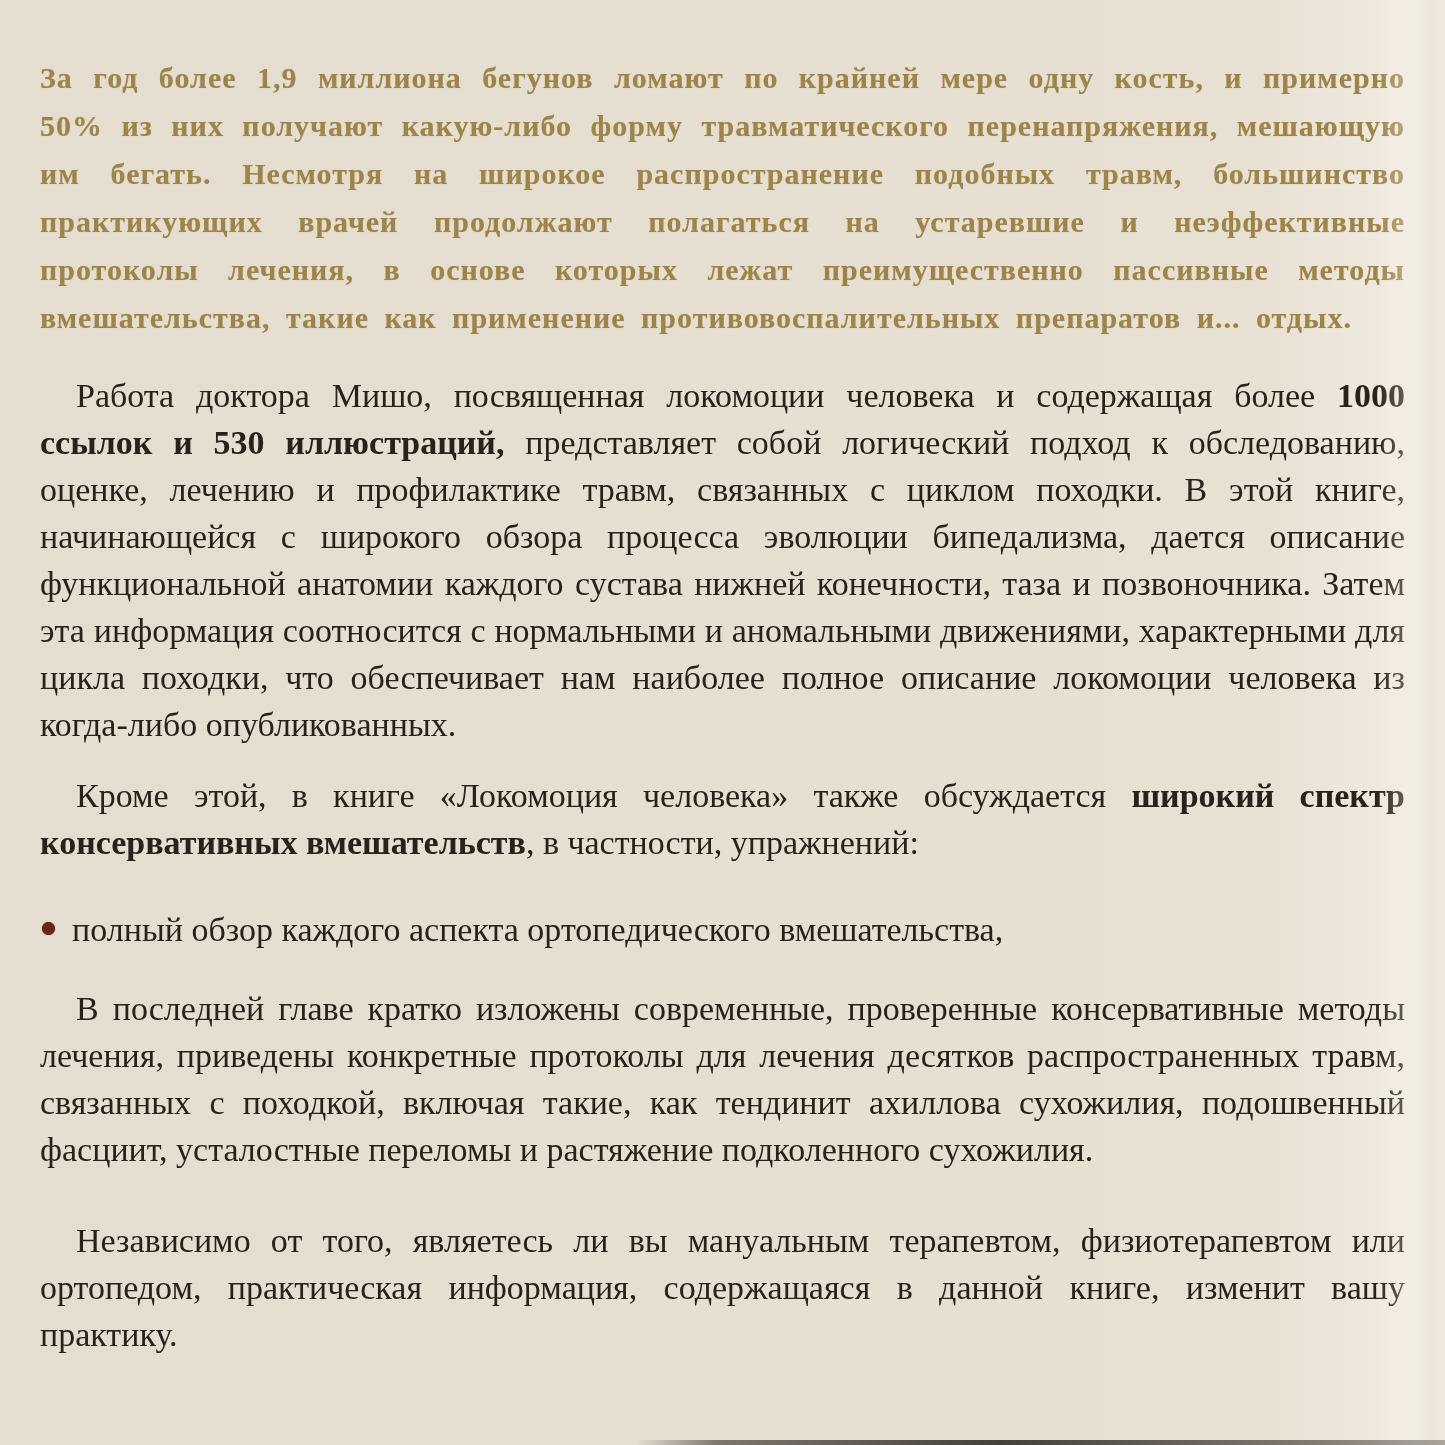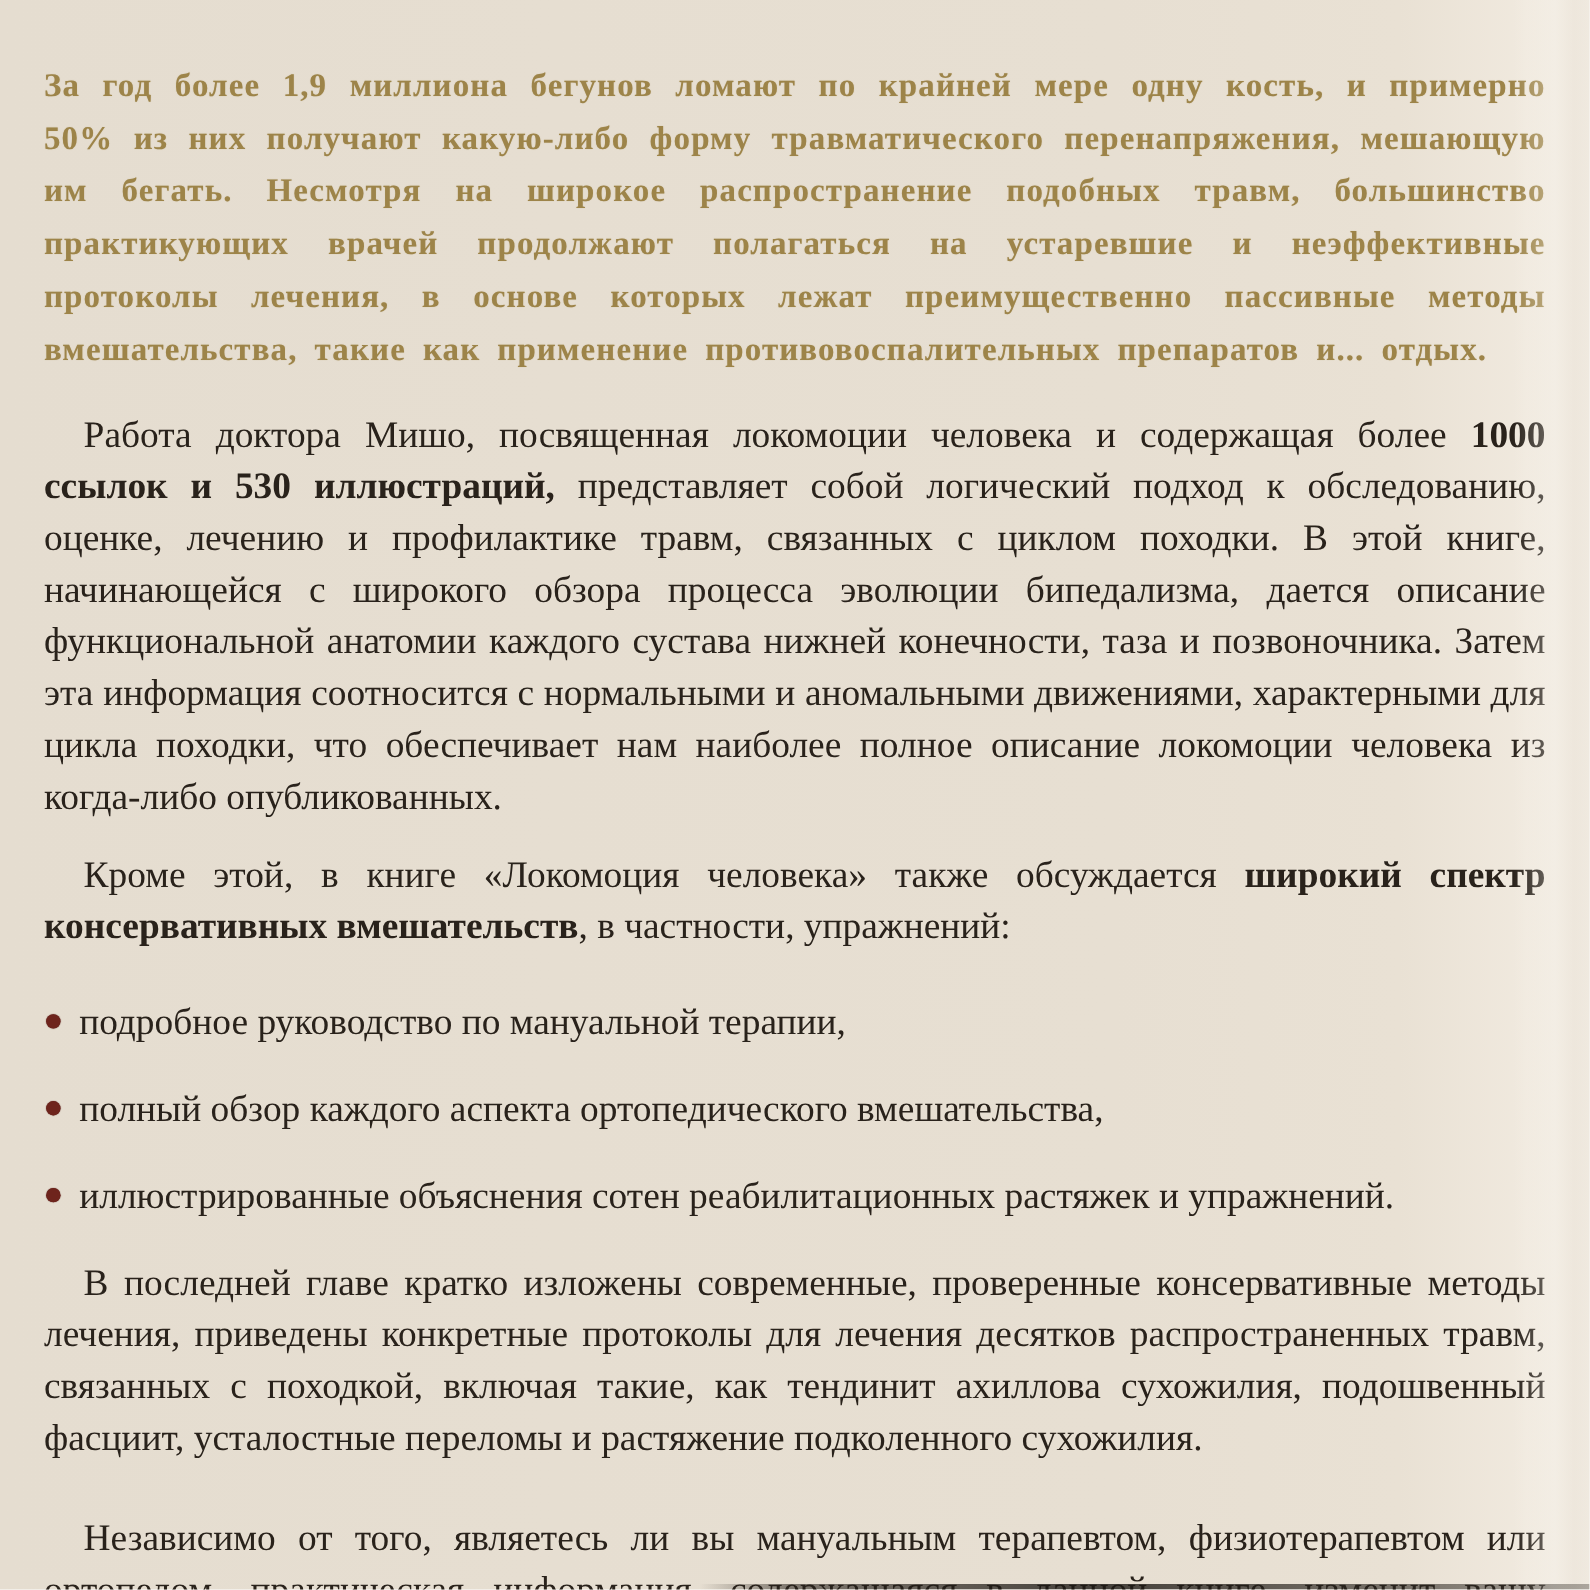--- a/index.html
+++ b/index.html
@@ -99,29 +99,21 @@
 
   <p class="intro">За год более 1,9 миллиона бегунов ломают по крайней мере одну кость, и примерно 50% из них получают какую-либо форму травматического перенапряжения, мешающую им бегать. Несмотря на широкое распространение подобных травм, большинство практикующих врачей продолжают полагаться на устаревшие и неэффективные протоколы лечения, в основе которых лежат преимущественно пассивные методы вмешательства, такие как применение противовоспалительных препаратов и... отдых.</p>
 
   <p class="para para-about"><span>Работа доктора Мишо, посвященная локомоции человека и содержащая более </span><span class="bold">1000 ссылок и 530 иллюстраций,</span><span> представляет собой логический подход к обследованию, оценке, лечению и профилактике травм, связанных с циклом походки. В этой книге, начинающейся с широкого обзора процесса эволюции бипедализма, дается описание функциональной анатомии каждого сустава нижней конечности, таза и позвоночника. Затем эта информация соотносится с нормальными и аномальными движениями, характерными для цикла походки, что обеспечивает нам наиболее полное описание локомоции человека из когда-либо опубликованных.</span></p>
 
   <p class="para para-also"><span>Кроме этой, в книге «Локомоция человека» также обсуждается </span><span class="bold">широкий спектр консервативных вмешательств</span><span>, в частности, упражнений:</span></p>
 
   <ul class="bullets">
     <li>
       <span class="bullet-dot"></span>
-      <span>подробное руководство по мануальной терапии,</span>
-    </li>
-    <li>
-      <span class="bullet-dot"></span>
       <span>полный обзор каждого аспекта ортопедического вмешательства,</span>
-    </li>
-    <li>
-      <span class="bullet-dot"></span>
-      <span>иллюстрированные объяснения сотен реабилитационных растяжек и упражнений.</span>
     </li>
   </ul>
 
   <p class="para para-final">В последней главе кратко изложены современные, проверенные консервативные методы лечения, приведены конкретные протоколы для лечения десятков распространенных травм, связанных с походкой, включая такие, как тендинит ахиллова сухожилия, подошвенный фасциит, усталостные переломы и растяжение подколенного сухожилия.</p>
 
   <p class="para para-closing">Независимо от того, являетесь ли вы мануальным терапевтом, физиотерапевтом или ортопедом, практическая информация, содержащаяся в данной книге, изменит вашу практику.</p>
 
   <div class="right-glare"></div>
   <div class="bottom-edge"></div>
 </div>

